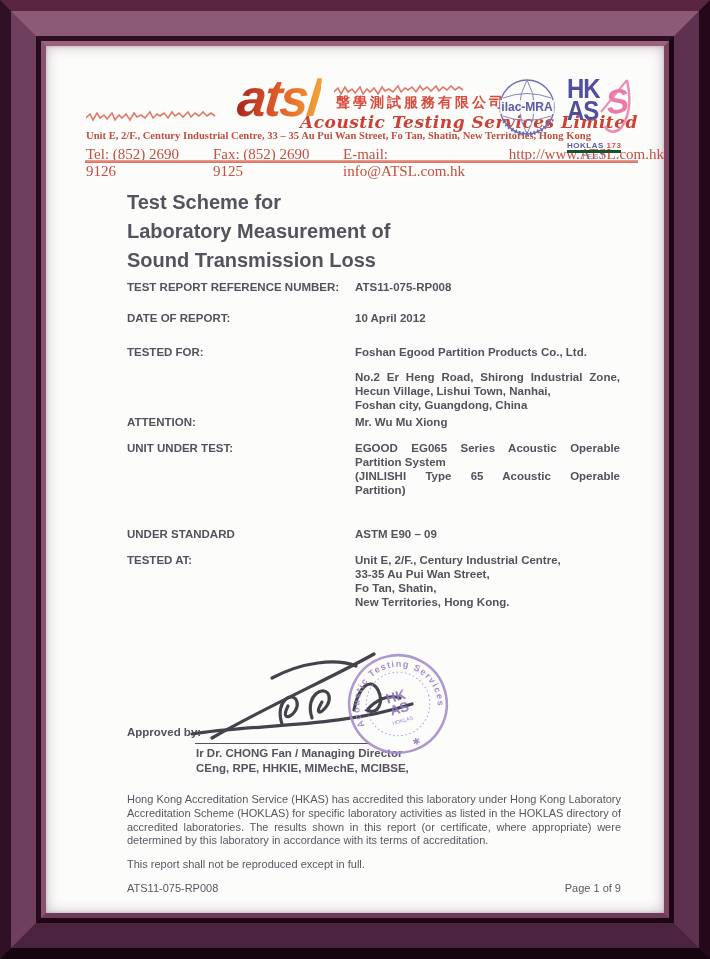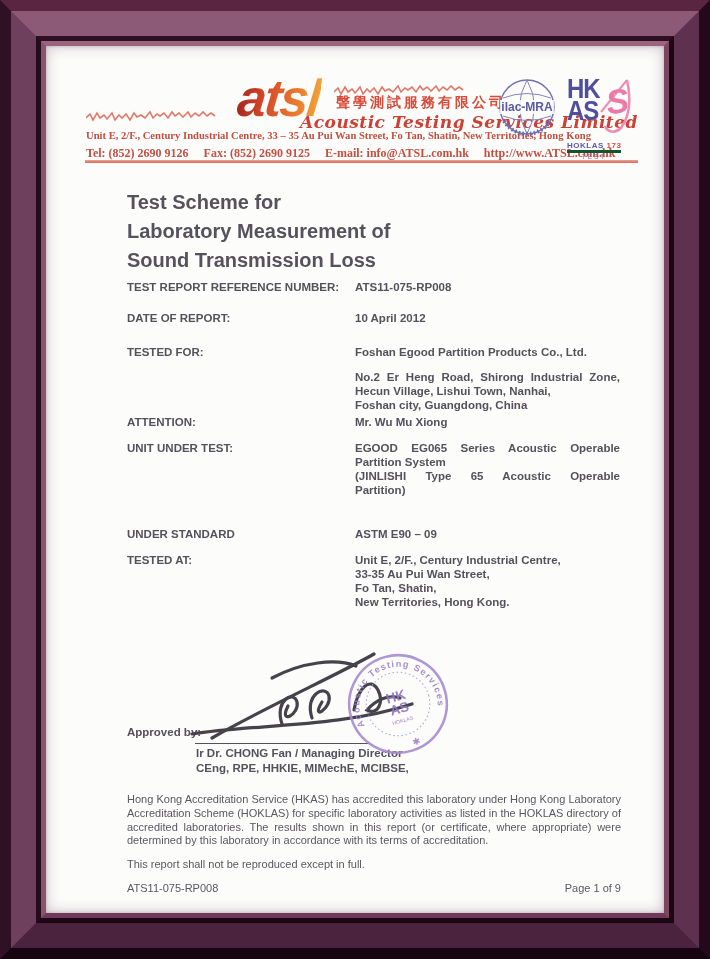--- a/index.html
+++ b/index.html
@@ -28,22 +28,22 @@
     background:linear-gradient(90deg,#a8271f,#d44a28,#e8732c,#f2a238);
     -webkit-background-clip:text;background-clip:text;color:transparent;
   }
   .zigzag{stroke:#e0796a;fill:none;stroke-width:1.6px;}
   .cn-name{left:290px;top:48px;font-size:14px;font-weight:bold;color:#d94b3b;
     letter-spacing:3px;font-family:Liberation Sans, sans-serif;}
   .en-name{left:254px;top:66px;font-size:17px;font-weight:bold;font-style:italic;
     color:#cc4136;font-family:"DejaVu Serif","Liberation Serif",serif;letter-spacing:.5px;}
   .addr1{left:40px;top:84px;font-size:10.6px;font-weight:bold;color:#c34f41;
     font-family:"Liberation Serif","DejaVu Serif",serif;}
-  .addr2{left:40px;top:100px;font-size:12px;font-weight:bold;color:#c34f41;
-    font-family:"Liberation Serif","DejaVu Serif",serif;display:flex;gap:15px;text-align:center;}
+  .addr2{left:40px;top:100px;font-size:15px;font-weight:normal;color:#c34f41;
+    font-family:"Liberation Serif","DejaVu Serif",serif;display:flex;gap:15px;}
   .rule{left:39px;top:114px;width:553px;height:3px;
     background:linear-gradient(#eda396,#d86a58);}
 
   .ilac{left:450px;top:31px;}
   .hkas{left:521px;top:30px;width:64px;}
   .hkas-block{position:relative;width:64px;height:58px;}
   .hkas-l{font-weight:bold;font-size:24px;line-height:22px;letter-spacing:-1px;
     color:#4f4f9e;transform:scaleY(1.15);transform-origin:top left;
     font-family:"Liberation Sans",sans-serif;}
   .hkas-s{position:absolute;right:2px;top:10px;font-size:34px;line-height:30px;

